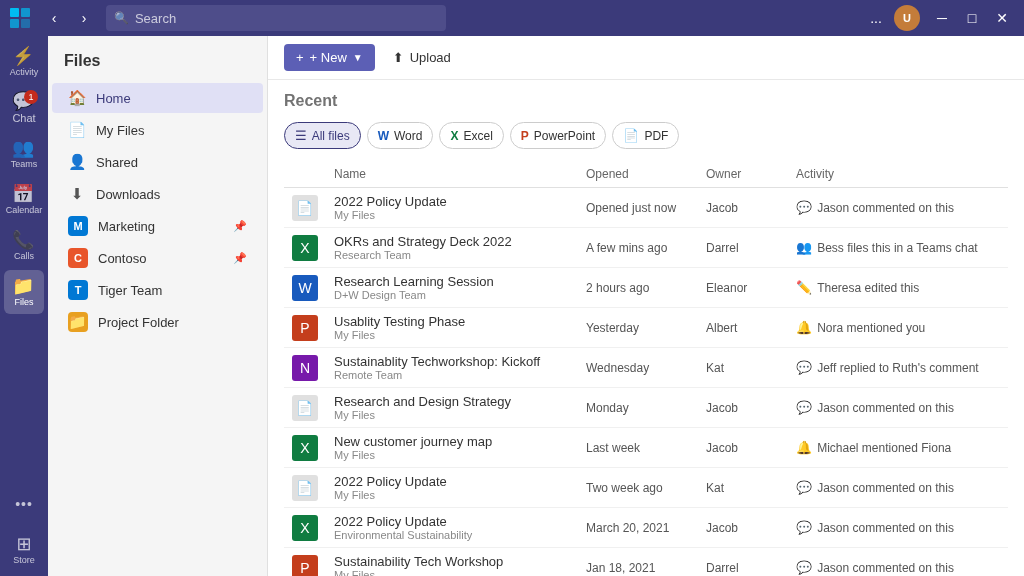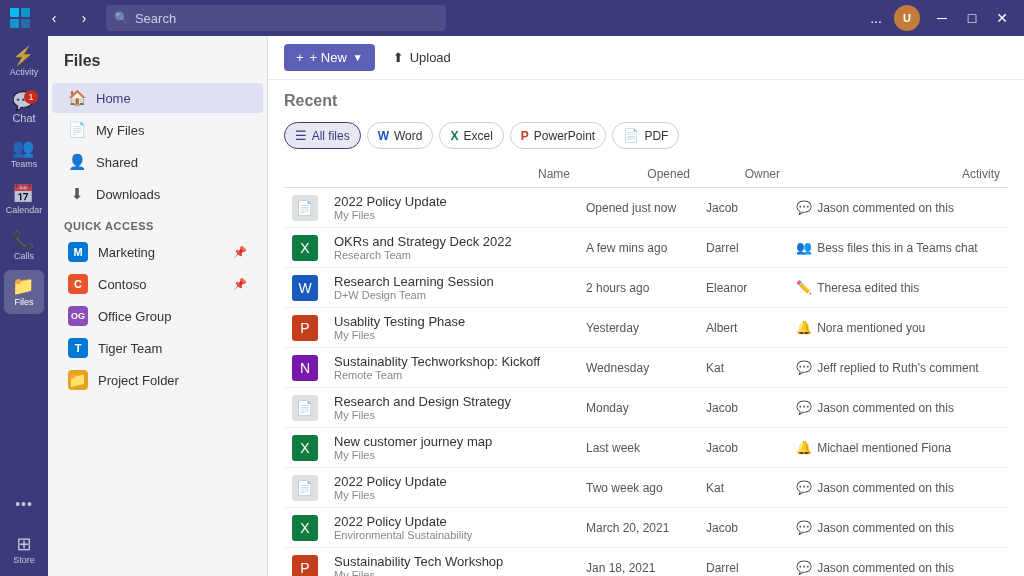--- a/index.html
+++ b/index.html
@@ -115,21 +115,21 @@
       display: flex; align-items: center; gap: 5px; padding: 5px 10px;
       border: 1px solid #ccc; border-radius: 20px; cursor: pointer; font-size: 12px;
       background: #fff; color: #333;
     }
     .filter-tab.active { background: #e8e8f5; border-color: #3b3a7a; color: #3b3a7a; }
     .tab-icon { font-size: 13px; }
 
     
     .file-table { width: 100%; border-collapse: collapse; }
     .file-table th {
-      text-align: right; padding: 6px 8px; font-size: 12px; color: #666;
+      text-align: left; padding: 6px 8px; font-size: 12px; color: #666;
       font-weight: 500; border-bottom: 1px solid #e0e0e0;
     }
     .file-table td { padding: 6px 8px; vertical-align: middle; border-bottom: 1px solid #f0f0f0; }
     .file-row { cursor: pointer; }
     .file-icon-cell { width: 32px; }
     .file-icon { width: 26px; height: 26px; border-radius: 3px; display: flex; align-items: center; justify-content: center; font-size: 14px; }
     .file-icon.word { background: #185abd; color: #fff; }
     .file-icon.excel { background: #107c41; color: #fff; }
     .file-icon.ppt { background: #c43e1c; color: #fff; }
     .file-icon.generic { background: #e0e0e0; color: #555; }
@@ -224,35 +224,30 @@
     </div>
     <div class="sidebar-item">
       <span class="sidebar-icon">👤</span>
       <span>Shared</span>
     </div>
     <div class="sidebar-item">
       <span class="sidebar-icon">⬇</span>
       <span>Downloads</span>
     </div>
 
-    <div class="sidebar-section-title">Quick Access</div>
 
     <div class="quick-access-item">
       <div class="qa-icon" style="background:#0078d4;">M</div>
       <span>Marketing</span>
       <span class="qa-pin">📌</span>
     </div>
     <div class="quick-access-item">
       <div class="qa-icon" style="background:#e8552a;">C</div>
       <span>Contoso</span>
       <span class="qa-pin">📌</span>
-    </div>
-    <div class="quick-access-item">
-      <div class="qa-icon" style="background:#8b4dba;font-size:9px;">OG</div>
-      <span>Office Group</span>
     </div>
     <div class="quick-access-item">
       <div class="qa-icon" style="background:#0078d4;">T</div>
       <span>Tiger Team</span>
     </div>
     <div class="quick-access-item">
       <div class="qa-icon" style="background:#e8a020;font-size:15px;">📁</div>
       <span>Project Folder</span>
     </div>
 

